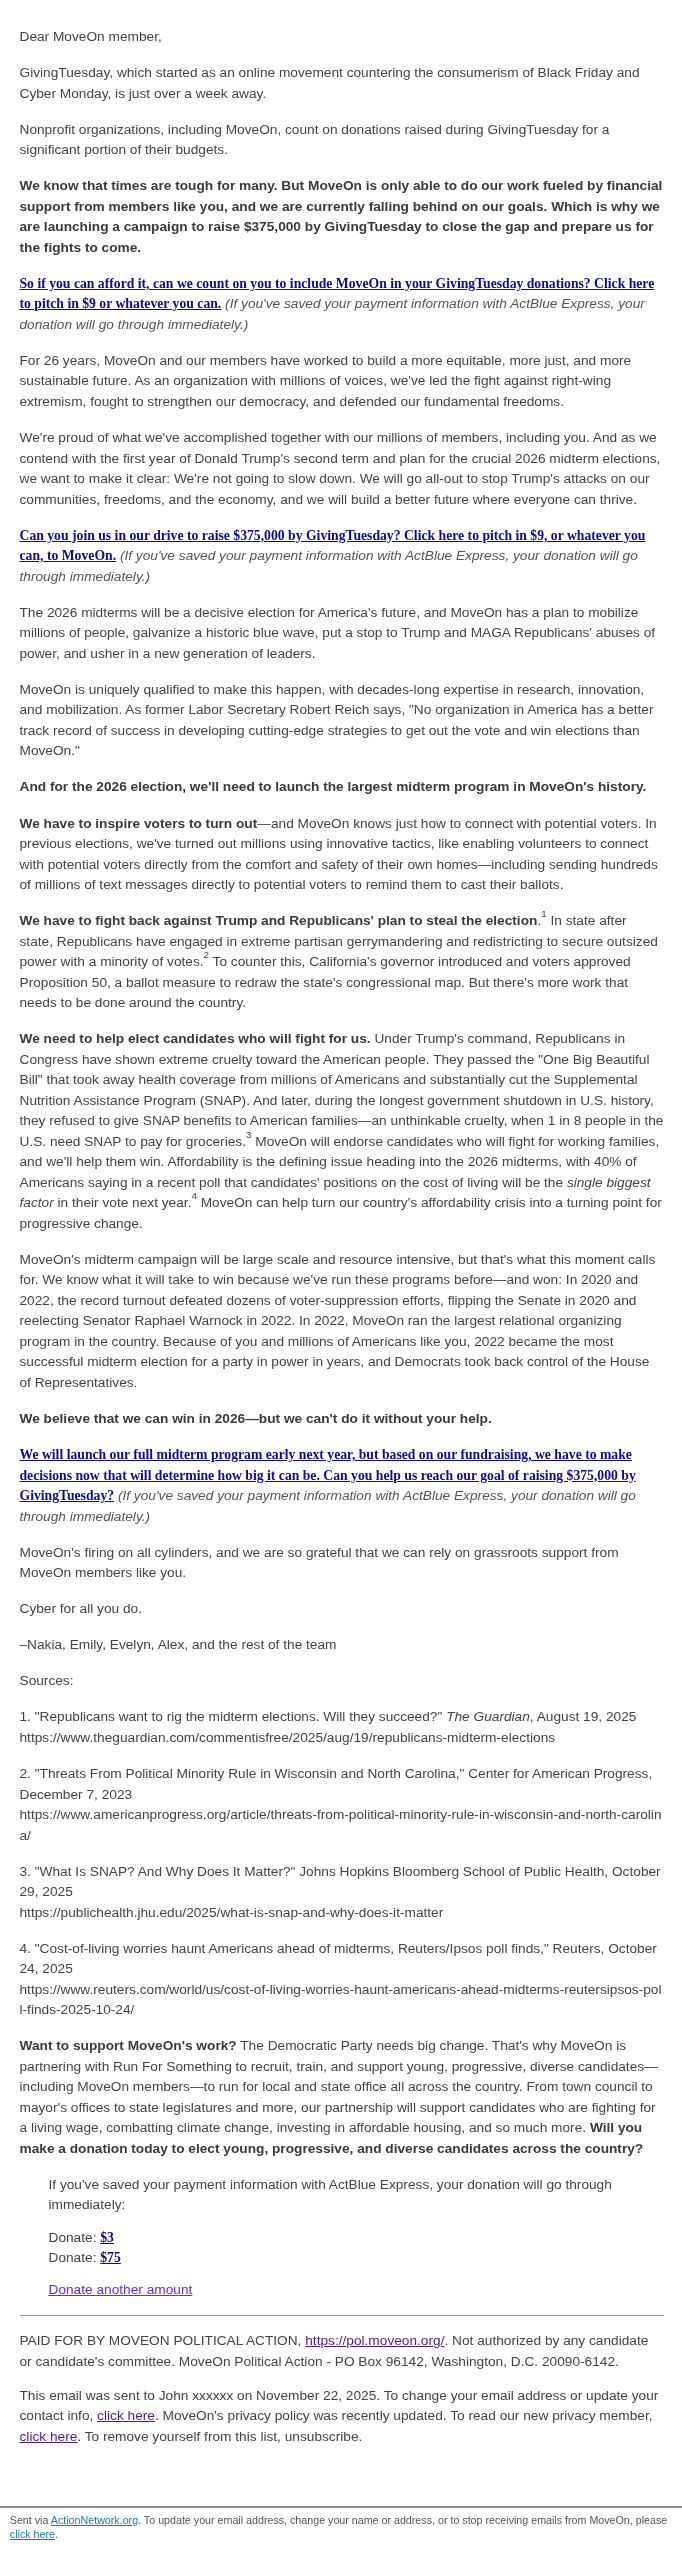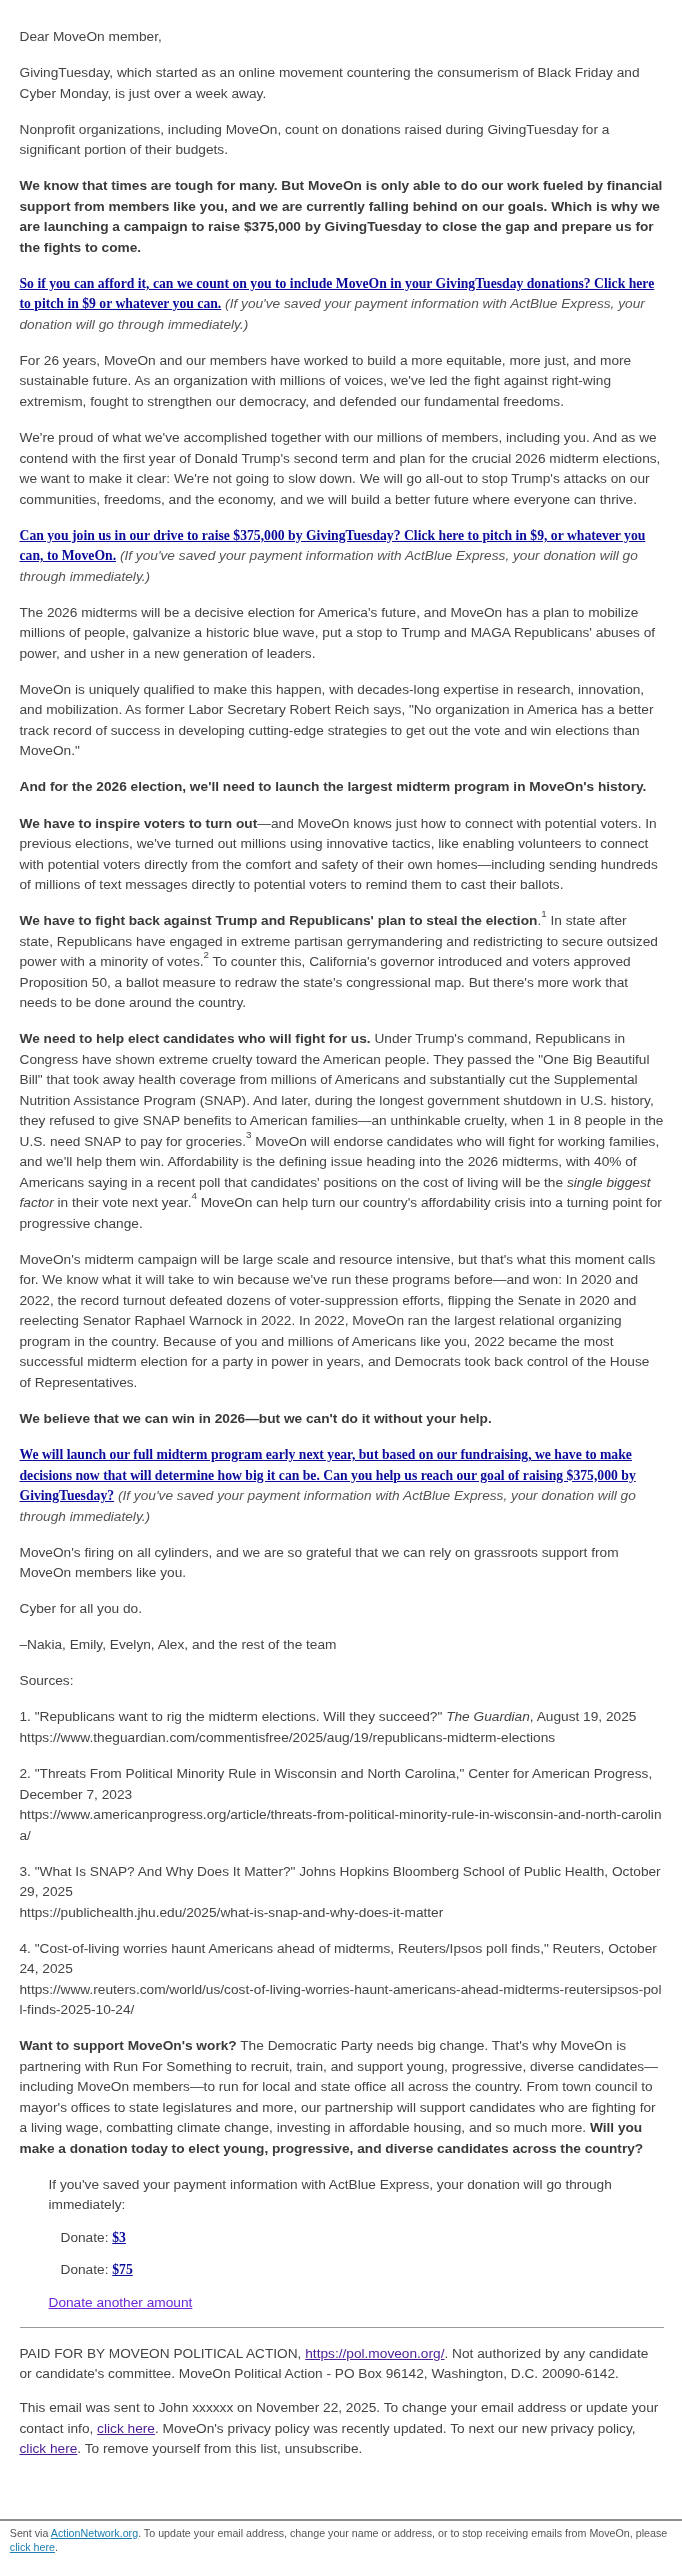--- a/index.html
+++ b/index.html
@@ -8,21 +8,21 @@
   .email p { margin:0 0 15.6px 0; }
   .b { font-weight:bold; color:#3a3a3a; }
   .i { font-style:italic; color:#555555; }
   a.cta { color:#0b0b9c; font-weight:bold; text-decoration:underline;font-family:Liberation Serif, serif; }
   a.plain { color:#6d28d9; text-decoration:underline; }
   a.dark { color:#4c1d95; }
   sup { font-size:9.8px; line-height:0; vertical-align:7.8px; }
   .sources p { margin:0 0 15.6px 0; }
   .donate-block { padding-left:29px; margin-top:7.8px; }
   .donate-block p { margin:0 0 11.7px 0; }
-  .donate-line { margin:12px !important; }
+  .donate-line { margin:0 !important; }
   .donate-another { margin-top:11.7px !important; }
   hr.divider { border:0; border-top:1px solid #9a9a9a; margin:13.7px 0 15.6px 0; }
   .legal p { margin:0 0 13.7px 0; }
   .an-footer { margin-top:59px; border-top:2.9px solid #8e8e8e; padding:5.9px 9.8px 39px 9.8px;
                font-size:10.7px; line-height:13.7px; color:#555555; }
   .an-footer a { color:#1c7db0; text-decoration:underline; }
 </style>
 </head>
 <body>
 
@@ -111,21 +111,21 @@
     </p>
   </div>
 
   <hr class="divider">
 
   <div class="legal">
     <p>
       <span>PAID FOR BY MOVEON POLITICAL ACTION, </span><a class="dark" href="#">https://pol.moveon.org/</a><span>. Not authorized by any candidate or candidate's committee. MoveOn Political Action - PO Box 96142, Washington, D.C. 20090-6142.</span>
     </p>
     <p>
-      <span>This email was sent to John xxxxxx on November 22, 2025. To change your email address or update your contact info, </span><a class="dark" href="#">click here</a><span>. MoveOn's privacy policy was recently updated. To next our new privacy policy, </span><a class="dark" href="#">click here</a><span>. To remove yourself from this list, unsubscribe.</span>
+      <span>This email was sent to John xxxxxx on November 22, 2025. To change your email address or update your contact info, </span><a class="dark" href="#">click here</a><span>. MoveOn's privacy policy was recently updated. To read our new privacy member, </span><a class="dark" href="#">click here</a><span>. To remove yourself from this list, unsubscribe.</span>
     </p>
   </div>
 </div>
 
 <div class="an-footer">
   <span>Sent via </span><a href="#">ActionNetwork.org</a><span>. To update your email address, change your name or address, or to stop receiving emails from MoveOn, please </span><a href="#">click here</a><span>.</span>
 </div>
 
 
 </body></html>

